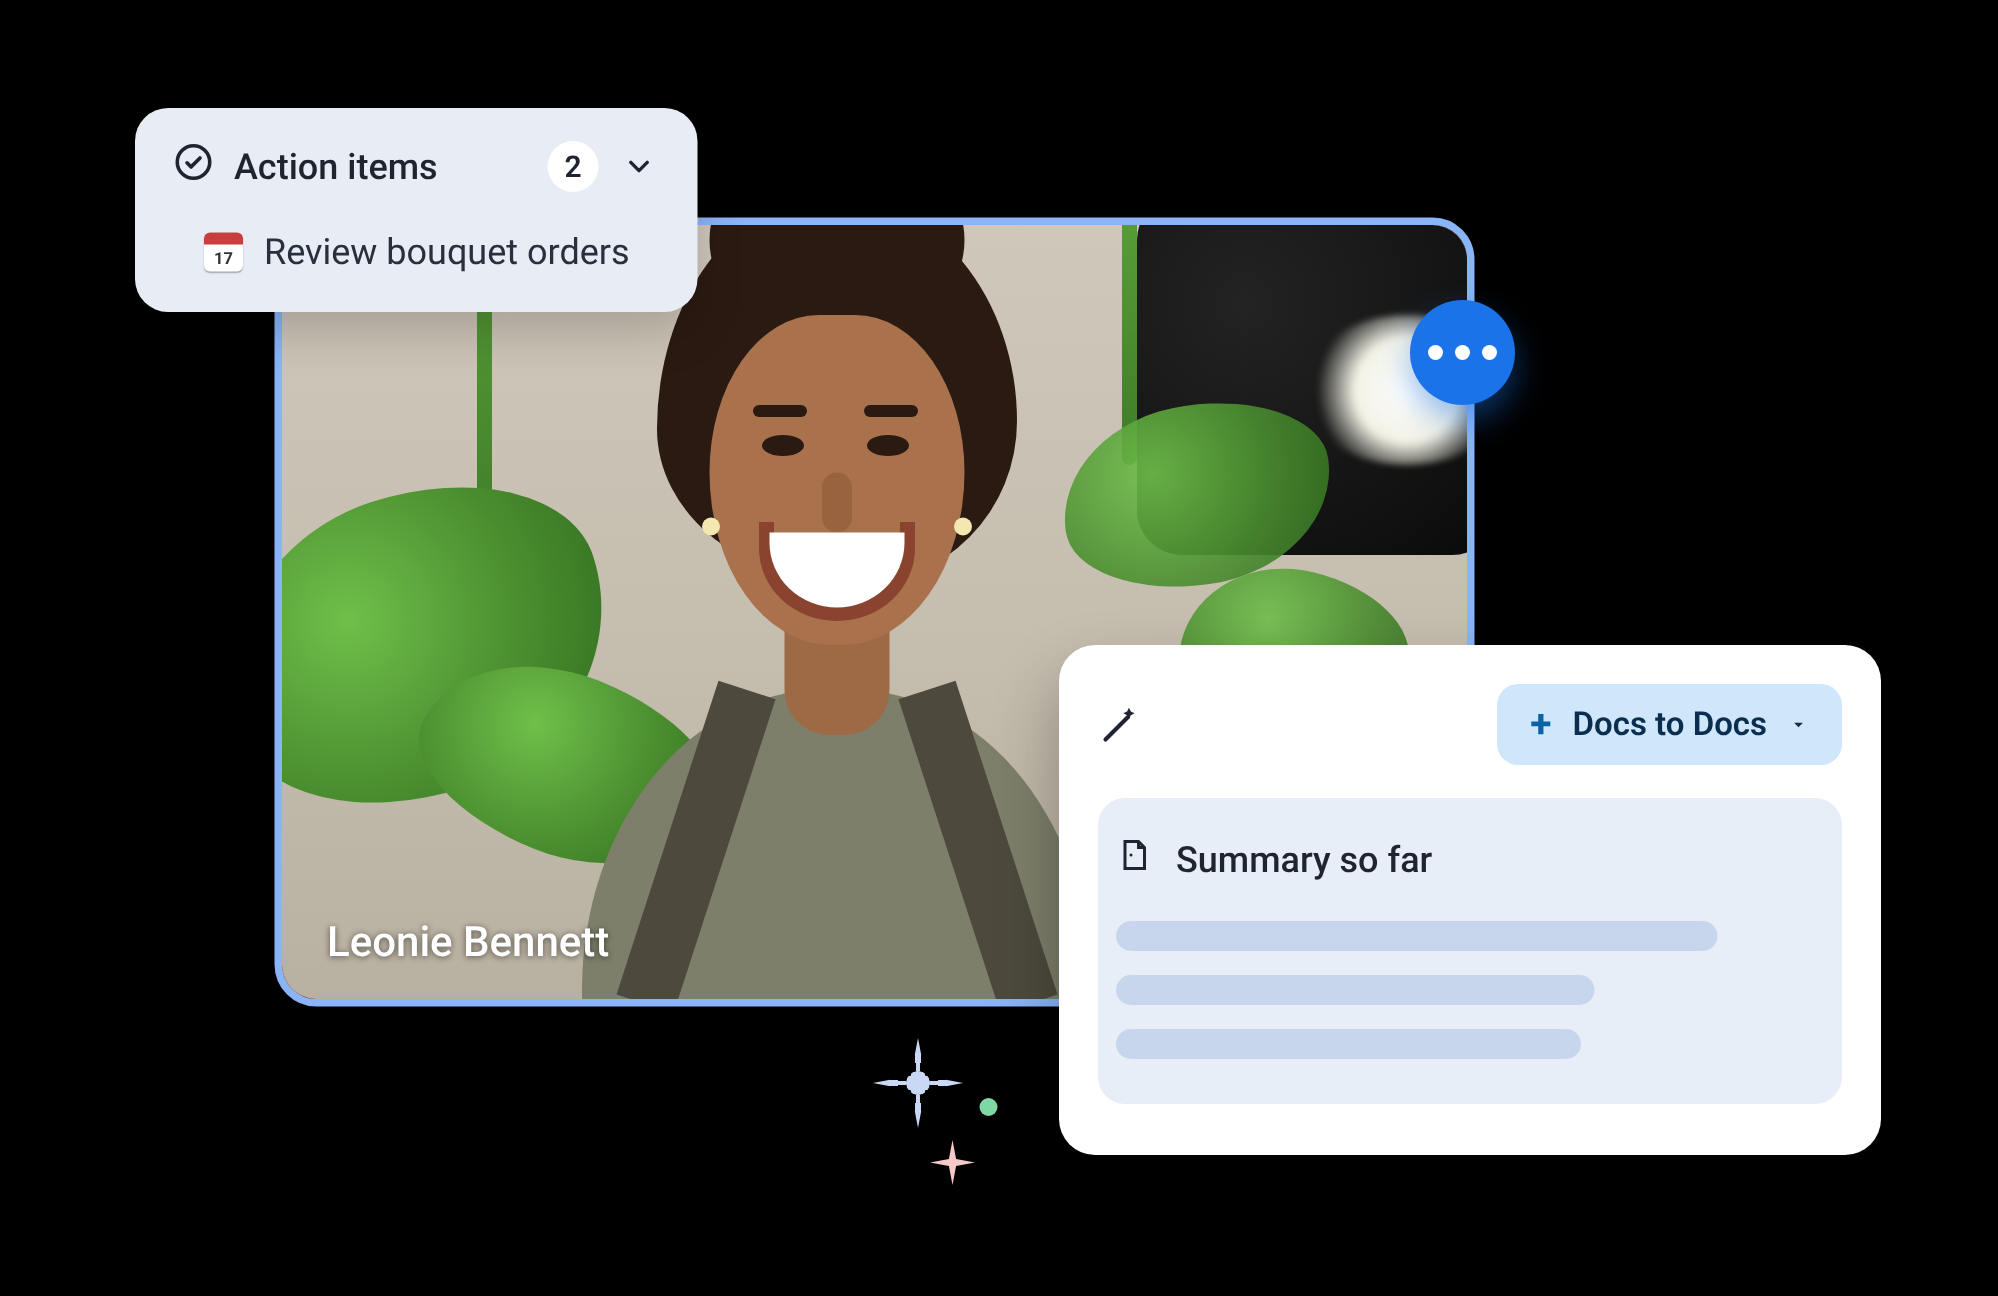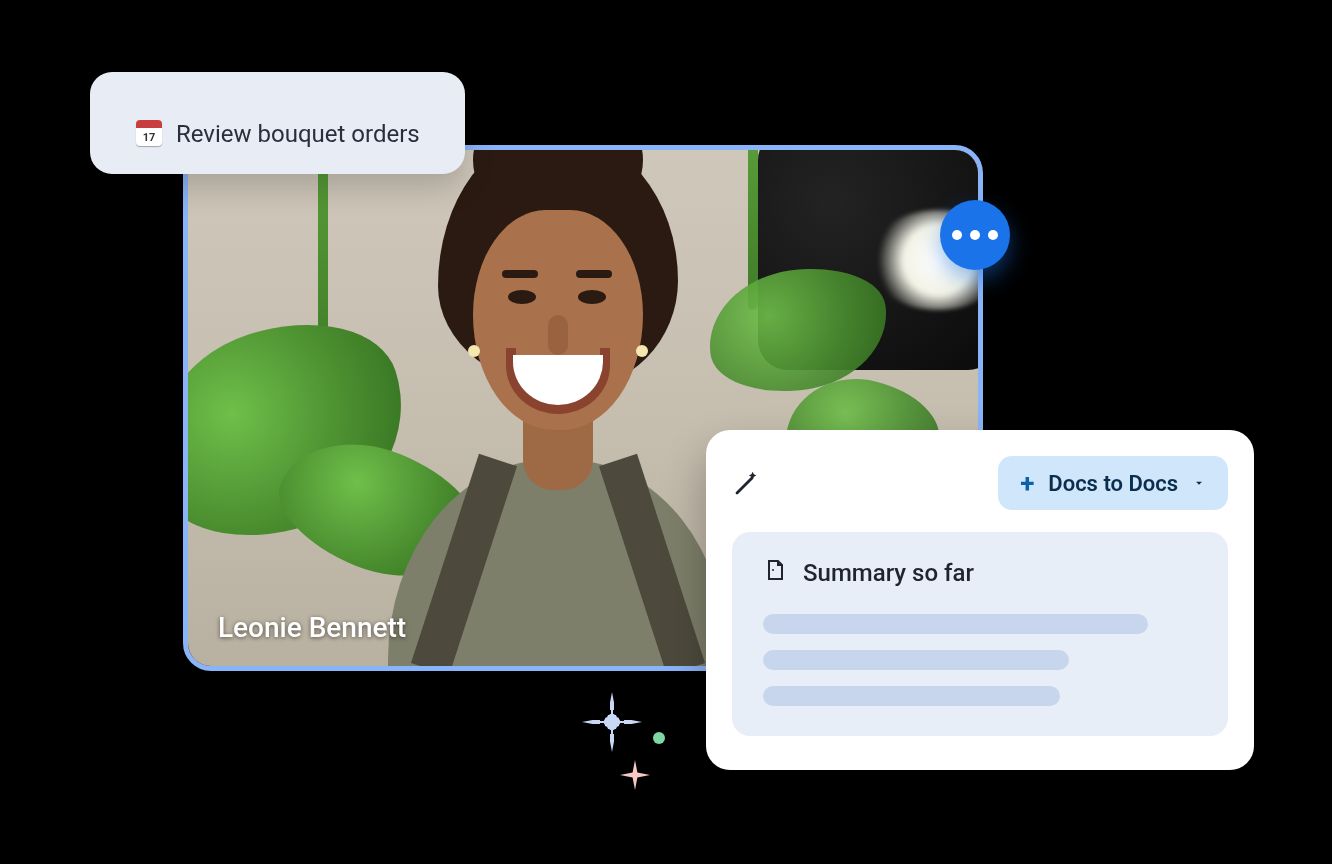--- a/index.html
+++ b/index.html
@@ -143,21 +143,21 @@
     background:#fff; color:#1f2430; font-weight:600;
     min-width:34px; height:34px; border-radius:17px;
     display:flex; align-items:center; justify-content:center;
     font-size:20px;
   }
   .chevron-down {
     width:26px; height:26px; display:flex; align-items:center; justify-content:center;
     cursor:pointer;
   }
   .action-item-row {
-    margin-top:26px; display:flex; align-items:flex-start; gap:14px;
+    margin-top:26px; display:flex; align-items:center; gap:14px;
     color:#29303d; font-size:24px;padding-left:20px;
   }
   .calendar-emoji {
     width:26px; height:26px; position:relative;
     background:#fff; border-radius:4px;
     box-shadow:0 1px 1px rgba(0,0,0,.3);
   }
   .calendar-emoji::before{
     content:""; position:absolute; left:0; right:0; top:0; height:8px;
     background:#c83d3d; border-radius:4px 4px 0 0;
@@ -197,21 +197,21 @@
     background:#cfe6fb; color:#0b2e4f;
     font-size:22px; font-weight:600;
     padding:14px 22px; border-radius:14px;
     cursor:pointer;
   }
   .save-btn .plus { font-size:26px; line-height:1; font-weight:700; color:#0b63a5; }
   .save-btn .caret svg { display:block; }
 
   .summary-body {
     background:#e8eef8; border-radius:18px;
-    padding:26px 28px 30px 31px;
+    padding:26px 28px 30px 12px;
   }
   .summary-title {
     display:flex; align-items:center; gap:16px;
     color:#1f2430; font-size:24px; font-weight:500;
     margin-bottom:26px;
   }
   .summary-line {
     height:20px; background:#c7d6ec; border-radius:10px; margin-top:16px;
   }
   .summary-line.w1{ width:88%; }
@@ -270,20 +270,36 @@
       <div class="lip"></div>
         <div class="smile"></div>
       <div class="earring erL"></div>
         <div class="earring erR"></div>
     </div>
   </div>
   <div class="participant-name">Leonie Bennett</div>
 </div>
 
 <div class="action-card">
+  <div class="action-header">
+    <span class="check-icon">
+      <svg width="26" height="26" viewBox="0 0 24 24" fill="none" stroke="#1f2430" stroke-width="2.2">
+        <circle cx="12" cy="12" r="10"></circle>
+        <path d="M8 12.5l2.5 2.5L16 9.5" stroke-linecap="round" stroke-linejoin="round"></path>
+      </svg>
+    </span>
+    <span>Action items</span>
+    <span class="spacer"></span>
+    <span class="count-badge">2</span>
+    <span class="chevron-down">
+      <svg width="22" height="22" viewBox="0 0 24 24" fill="none" stroke="#1f2430" stroke-width="2.5" stroke-linecap="round" stroke-linejoin="round">
+        <path d="M6 9l6 6 6-6"></path>
+      </svg>
+    </span>
+  </div>
   <div class="action-item-row">
     <span class="calendar-emoji"></span>
     <span>Review bouquet orders</span>
   </div>
 </div>
 
 <div class="more-fab">
   <span class="dot"></span>
   <span class="dot"></span>
   <span class="dot"></span>

